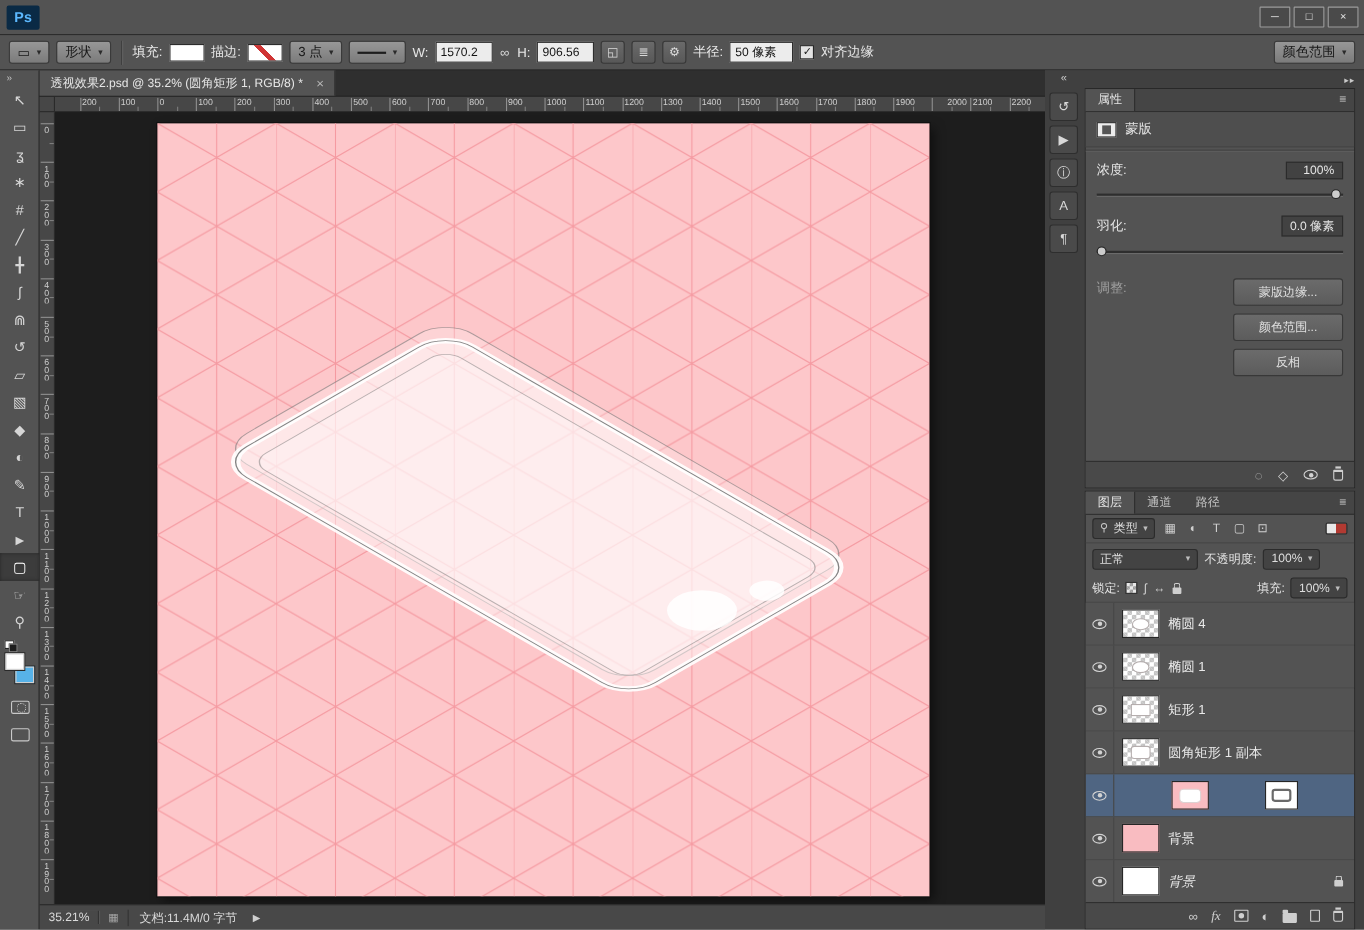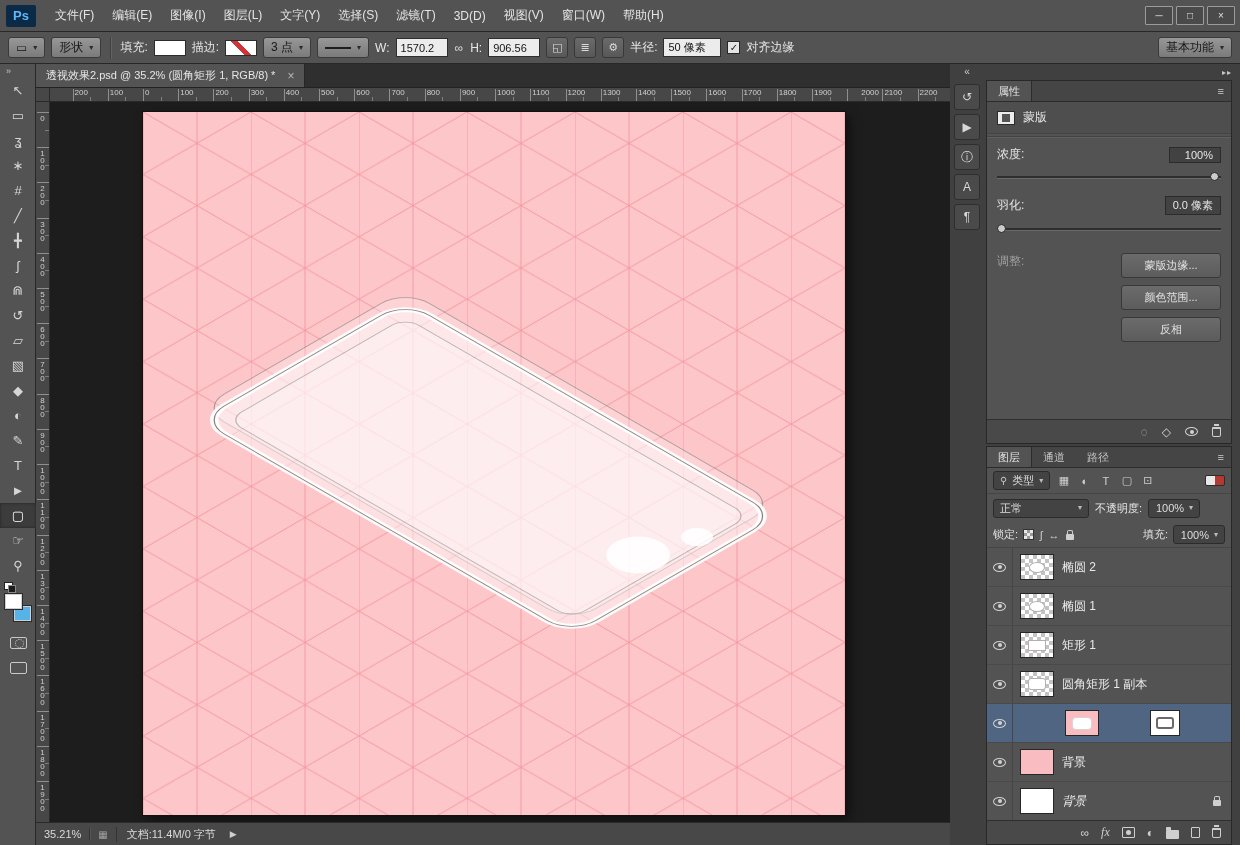--- a/index.html
+++ b/index.html
@@ -155,33 +155,20 @@
   .i-masksq:after{content:"";position:absolute;left:50%;top:50%;width:5px;height:5px;margin:-2.5px;border-radius:50%;background:#cfcfcf;}
   .i-newdoc{display:inline-block;width:9px;height:11px;border:1px solid #cfcfcf;border-radius:1px;background:#494949;}
 </style>
 </head>
 <body>
 
 <div id="app">
 
   <div class="menubar">
     <div class="ps-logo">Ps</div>
-    <div class="menus">
-        <div class="menu-item">文件(F)</div>
-        <div class="menu-item">编辑(E)</div>
-        <div class="menu-item">图像(I)</div>
-        <div class="menu-item">图层(L)</div>
-        <div class="menu-item">文字(Y)</div>
-        <div class="menu-item">选择(S)</div>
-        <div class="menu-item">滤镜(T)</div>
-        <div class="menu-item">3D(D)</div>
-        <div class="menu-item">视图(V)</div>
-        <div class="menu-item">窗口(W)</div>
-        <div class="menu-item">帮助(H)</div>
-      </div>
     <div class="win-controls">
         <div class="win-btn">─</div>
         <div class="win-btn">□</div>
         <div class="win-btn">×</div>
       </div>
   </div>
 
   <div class="optionsbar">
     <div class="ob-dropdown">
       <span>▭</span>
@@ -212,21 +199,21 @@
     <span class="ob-icon">◱</span>
     <span class="ob-icon">≣</span>
     <span class="ob-icon">⚙</span>
     <span class="ob-label">半径:</span>
     <input class="ob-field radius" readonly="" value="50 像素" style="">
     <span class="cb">
         <span>✓</span>
       </span>
     <span class="ob-label">对齐边缘</span>
     <div class="ob-dropdown workspace">
-      <span>基本功能</span>
+      <span>颜色范围</span>
       <span class="caret">▾</span>
     </div>
   </div>
 
   <div class="toolbar">
     <div class="tb-head">»</div>
     <div>
         <div class="tool">↖</div>
         <div class="tool">▭</div>
         <div class="tool">ʓ</div>
@@ -550,21 +537,21 @@
           </div>
         </div>
         <div class="layerlist">
             <div class="layer-row">
               <div class="eyecell">
                 <span class="i-eye"></span>
               </div>
               <span class="thumb checker ellipse">
                 <span class="shape"></span>
               </span>
-              <span class="lname">椭圆 2</span>
+              <span class="lname">椭圆 4</span>
             </div>
             <div class="layer-row">
               <div class="eyecell">
                 <span class="i-eye"></span>
               </div>
               <span class="thumb checker ellipse">
                 <span class="shape"></span>
               </span>
               <span class="lname">椭圆 1</span>
             </div>

